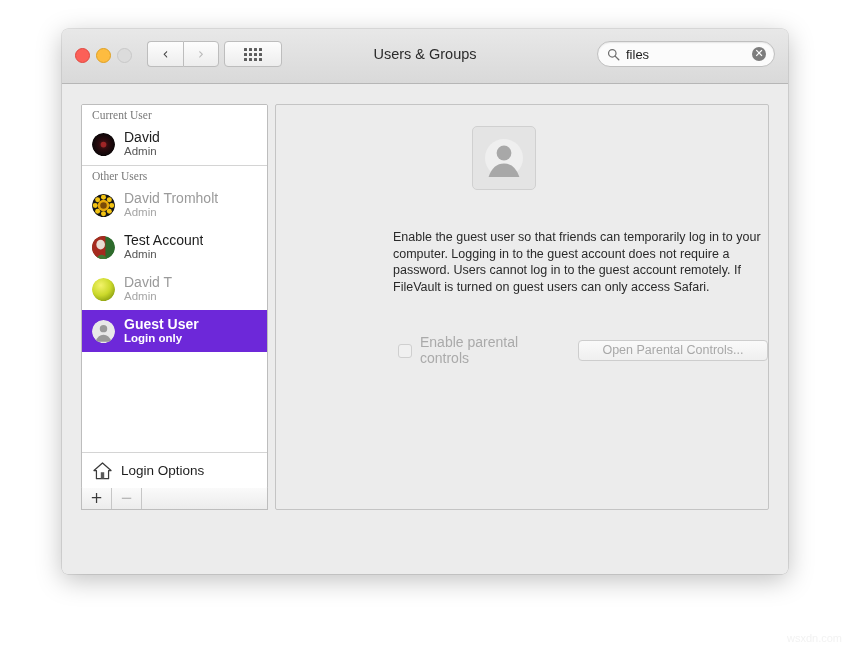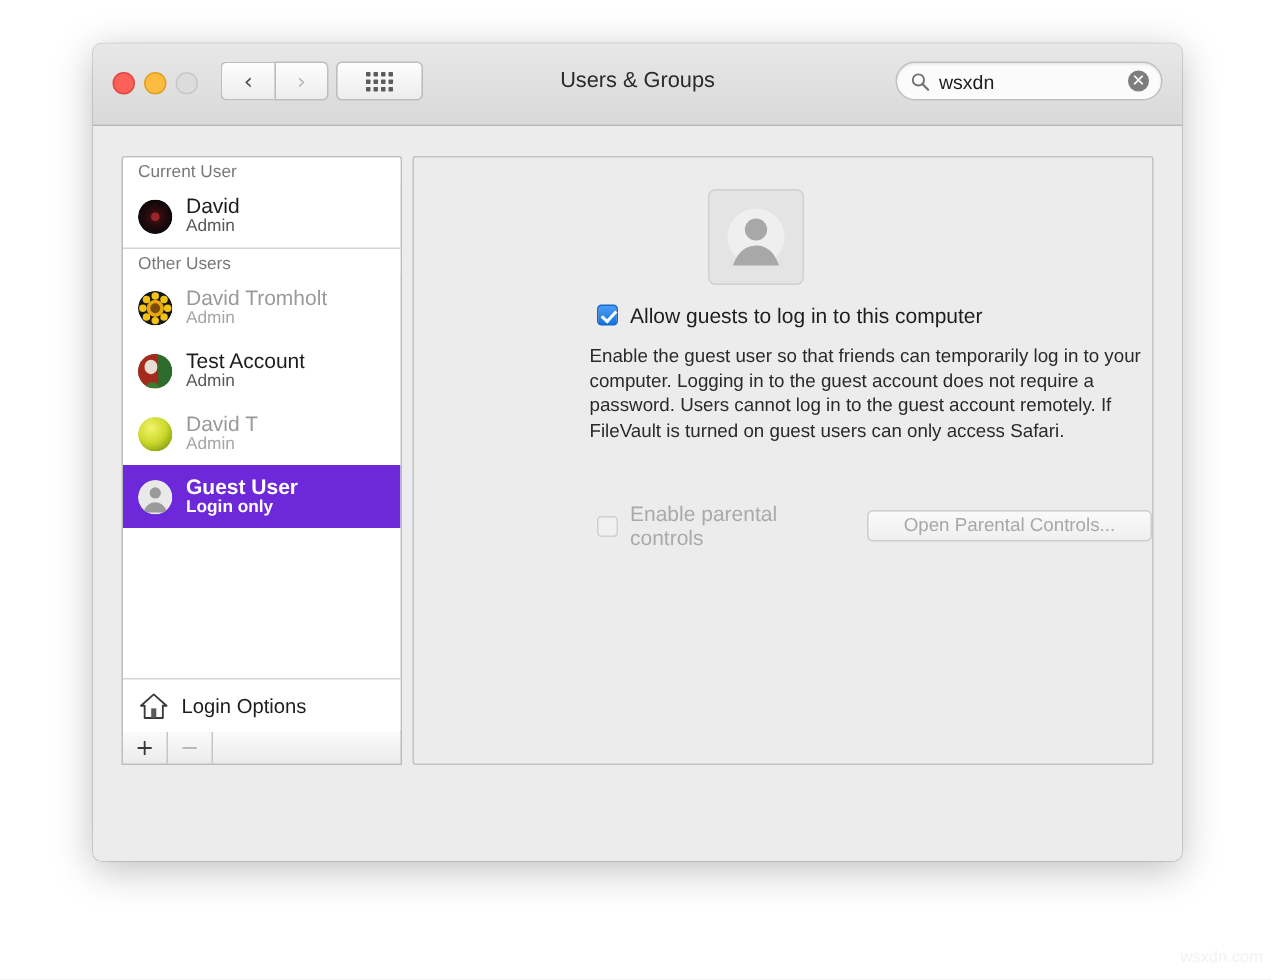--- a/index.html
+++ b/index.html
@@ -148,20 +148,21 @@
     border: 1px solid #bdbdbd;
     box-sizing: border-box;
     border-radius: 2px;
     overflow: hidden;
   }
   .group-header {
     font-size: 11.5px;
     color: #787878;
     padding: 4px 0 2px 10px;
     background: #ffffff;
+    font-family: Liberation Serif, serif;
   }
   .sep { height: 1px; background: #d4d4d4; }
   .user-row {
     display: flex;
     align-items: center;
     height: 42px;
     padding-left: 10px;
     box-sizing: border-box;
   }
   .user-row.selected { background: #6d28d9; }
@@ -387,21 +388,21 @@
       </span>
     </div>
 
     <div id="win-title">Users &amp; Groups</div>
 
     <div id="searchbox">
       <svg id="search-icon" viewBox="0 0 16 16">
         <circle cx="6.5" cy="6.5" r="4.6" fill="none" stroke="#6e6e6e" stroke-width="1.5"></circle>
         <line x1="10" y1="10" x2="14.5" y2="14.5" stroke="#6e6e6e" stroke-width="1.7" stroke-linecap="round"></line>
       </svg>
-      <div id="search-input-text">wsxdn</div>
+      <div id="search-input-text">files</div>
       <div id="search-clear">✕</div>
     </div>
   </div>
 
   <div id="body">
 
     <div id="sidebar">
 
       <div class="group-header">Current User</div>
 
@@ -521,24 +522,20 @@
     <div id="mainpanel">
 
       <div id="guest-avatar">
         <svg width="44" height="44" viewBox="0 0 44 44">
           <circle cx="22" cy="22" r="19" fill="#efefef"></circle>
           <circle cx="22" cy="17" r="7.4" fill="#a8a8a8"></circle>
           <path d="M6.6 41 q4.6-13.4 15.4-13.4 t15.4 13.4 Z" fill="#a8a8a8"></path>
         </svg>
       </div>
 
-      <div class="cbrow" style="left:122px; top:97px;">
-        <span class="checkbox on"></span>
-        <span class="cb-label">Allow guests to log in to this computer</span>
-      </div>
 
       <div id="guest-desc">Enable the guest user so that friends can temporarily log in to your computer. Logging in to the guest account does not require a password. Users cannot log in to the guest account remotely. If FileVault is turned on guest users can only access Safari.</div>
 
 
       <div class="cbrow" id="parental-row">
         <span class="checkbox off disabled"></span>
         <span class="cb-label disabled">Enable parental controls</span>
         <span id="open-parental-btn">Open Parental Controls...</span>
       </div>
 

